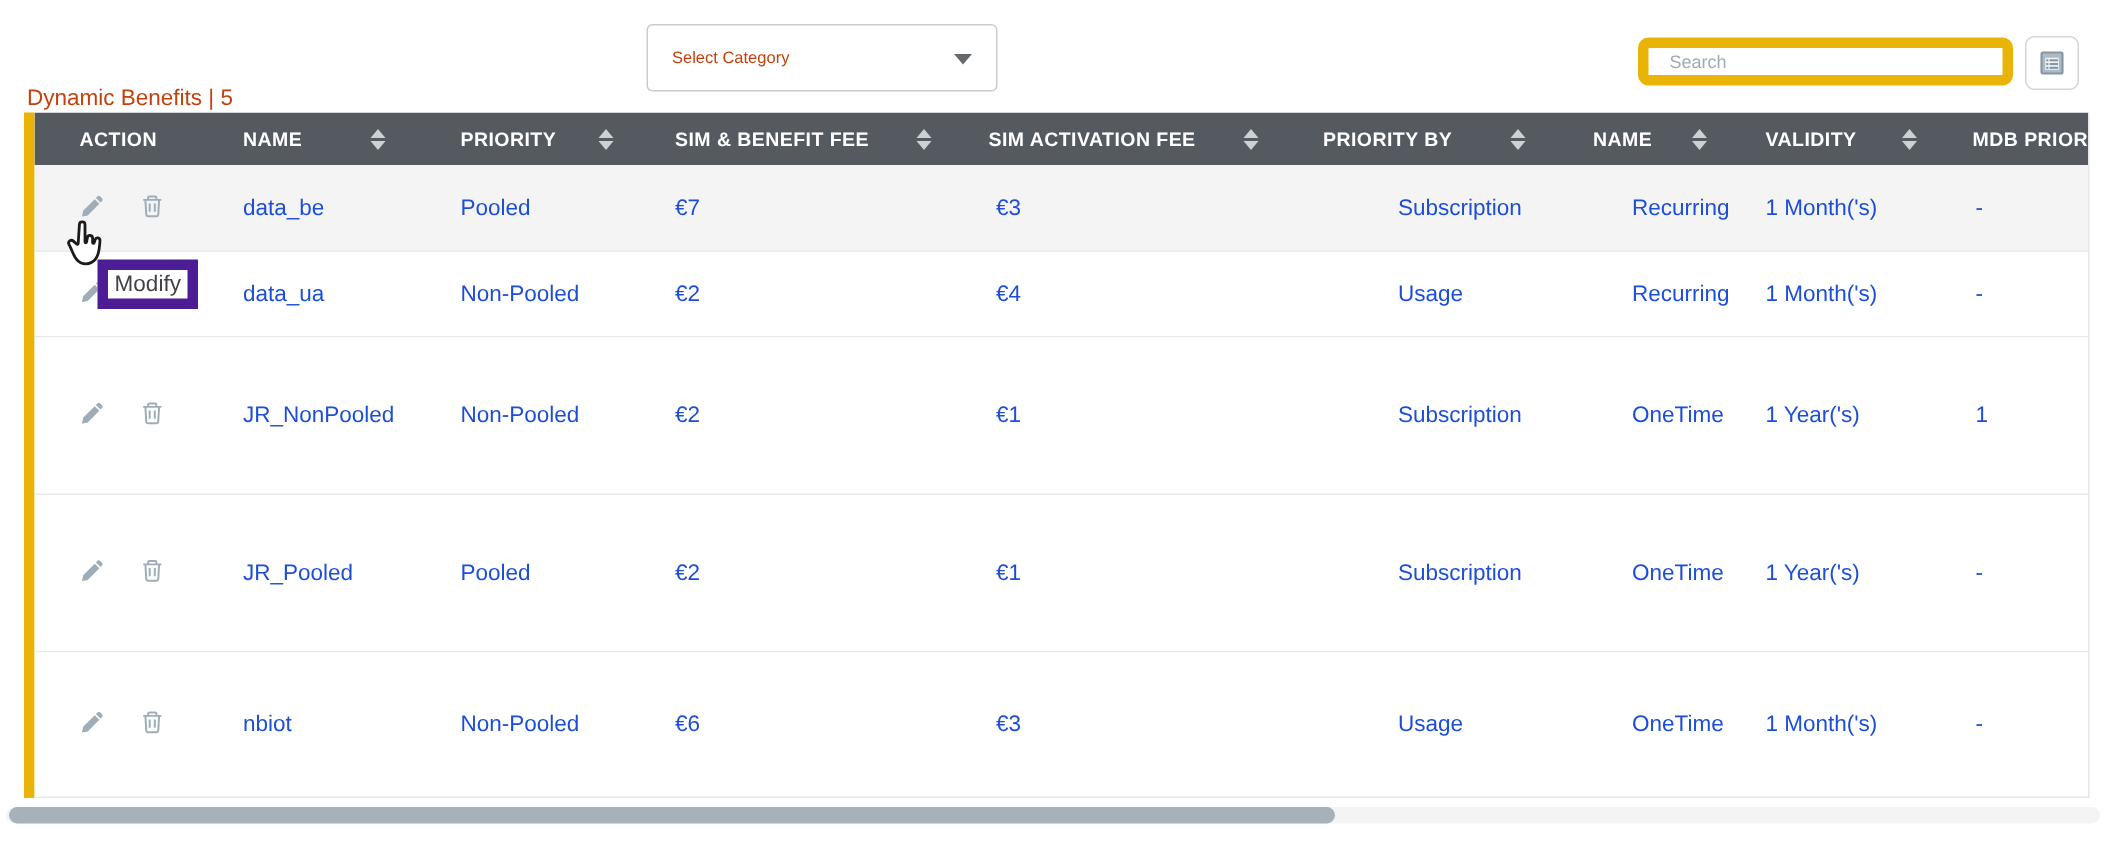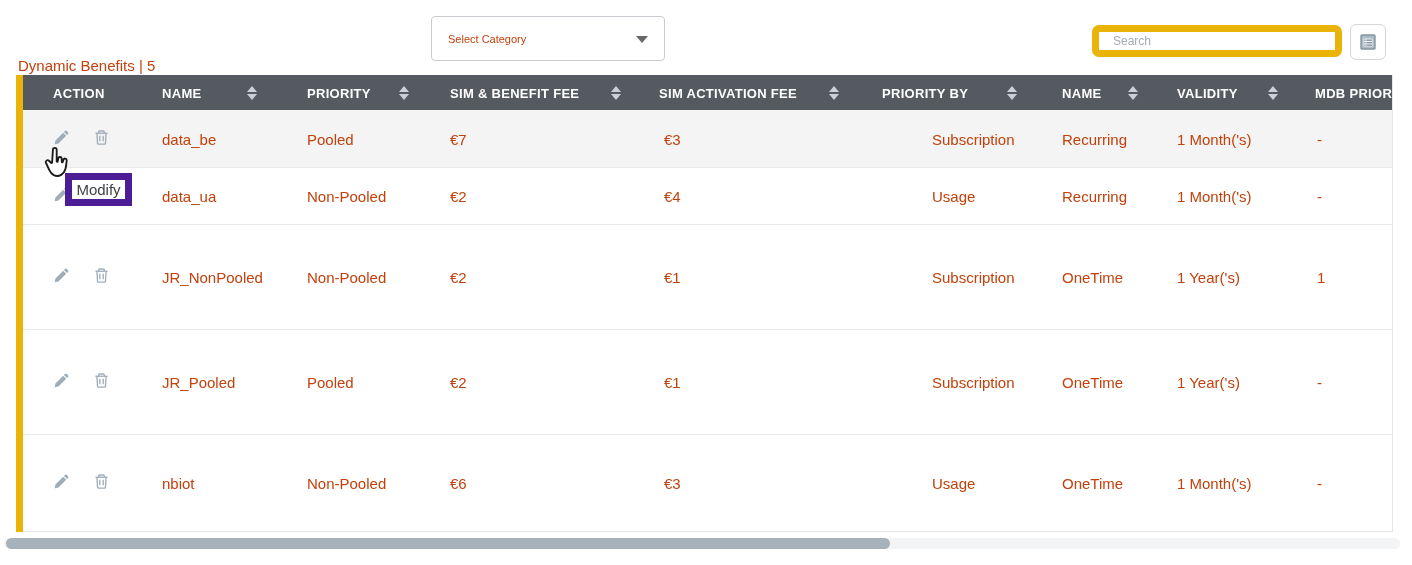--- a/index.html
+++ b/index.html
@@ -45,23 +45,23 @@
   .sc1{left:224px}.sc2{left:376px}.sc3{left:588px}.sc4{left:806px}
   .sc5{left:984px}.sc6{left:1105px}.sc7{left:1245px}
 
   .trow { position:relative; background:#fff; border-bottom:1px solid #e7e9ea; }
   .trow:nth-child(1){ height:58px; background:#f4f4f4; }
   .trow:nth-child(2){ height:57px; }
   .trow:nth-child(3){ height:105px; }
   .trow:nth-child(4){ height:105px; }
   .trow:nth-child(5){ height:97px;text-decoration:underline; }
   .cell { position:absolute; top:50%; transform:translateY(-50%); font-size:15px;
-          color:#c2410c; white-space:nowrap; }
+          color:#1d4ed8; white-space:nowrap; }
   .cell-name{left:139px}.cell-category{left:284px}.cell-fee1{left:427px}
-  .cell-fee2{left:641px}.cell-actby{left:909px}.cell-mode{left:1039px}
+  .cell-fee2{left:641px}.cell-actby{left:909px}.cell-mode{left:1065px}
   .cell-validity{left:1154px}.cell-mdb{left:1294px}
   .icon-btn { position:absolute; top:50%; transform:translateY(-50%);
               background:none; border:none; cursor:pointer; padding:2px; }
   .icon-edit{left:28px}.icon-del{left:68px}
 
   
   .tooltip { position:absolute; left:65px; top:173px; width:67px; height:33px;
              background:#fff; border:7px solid #4c1d95; display:flex; align-items:center;
              justify-content:center; font-size:15px; color:#3f4246; z-index:30; }
   .cursor { position:absolute; left:42px; top:146px; z-index:40; }

